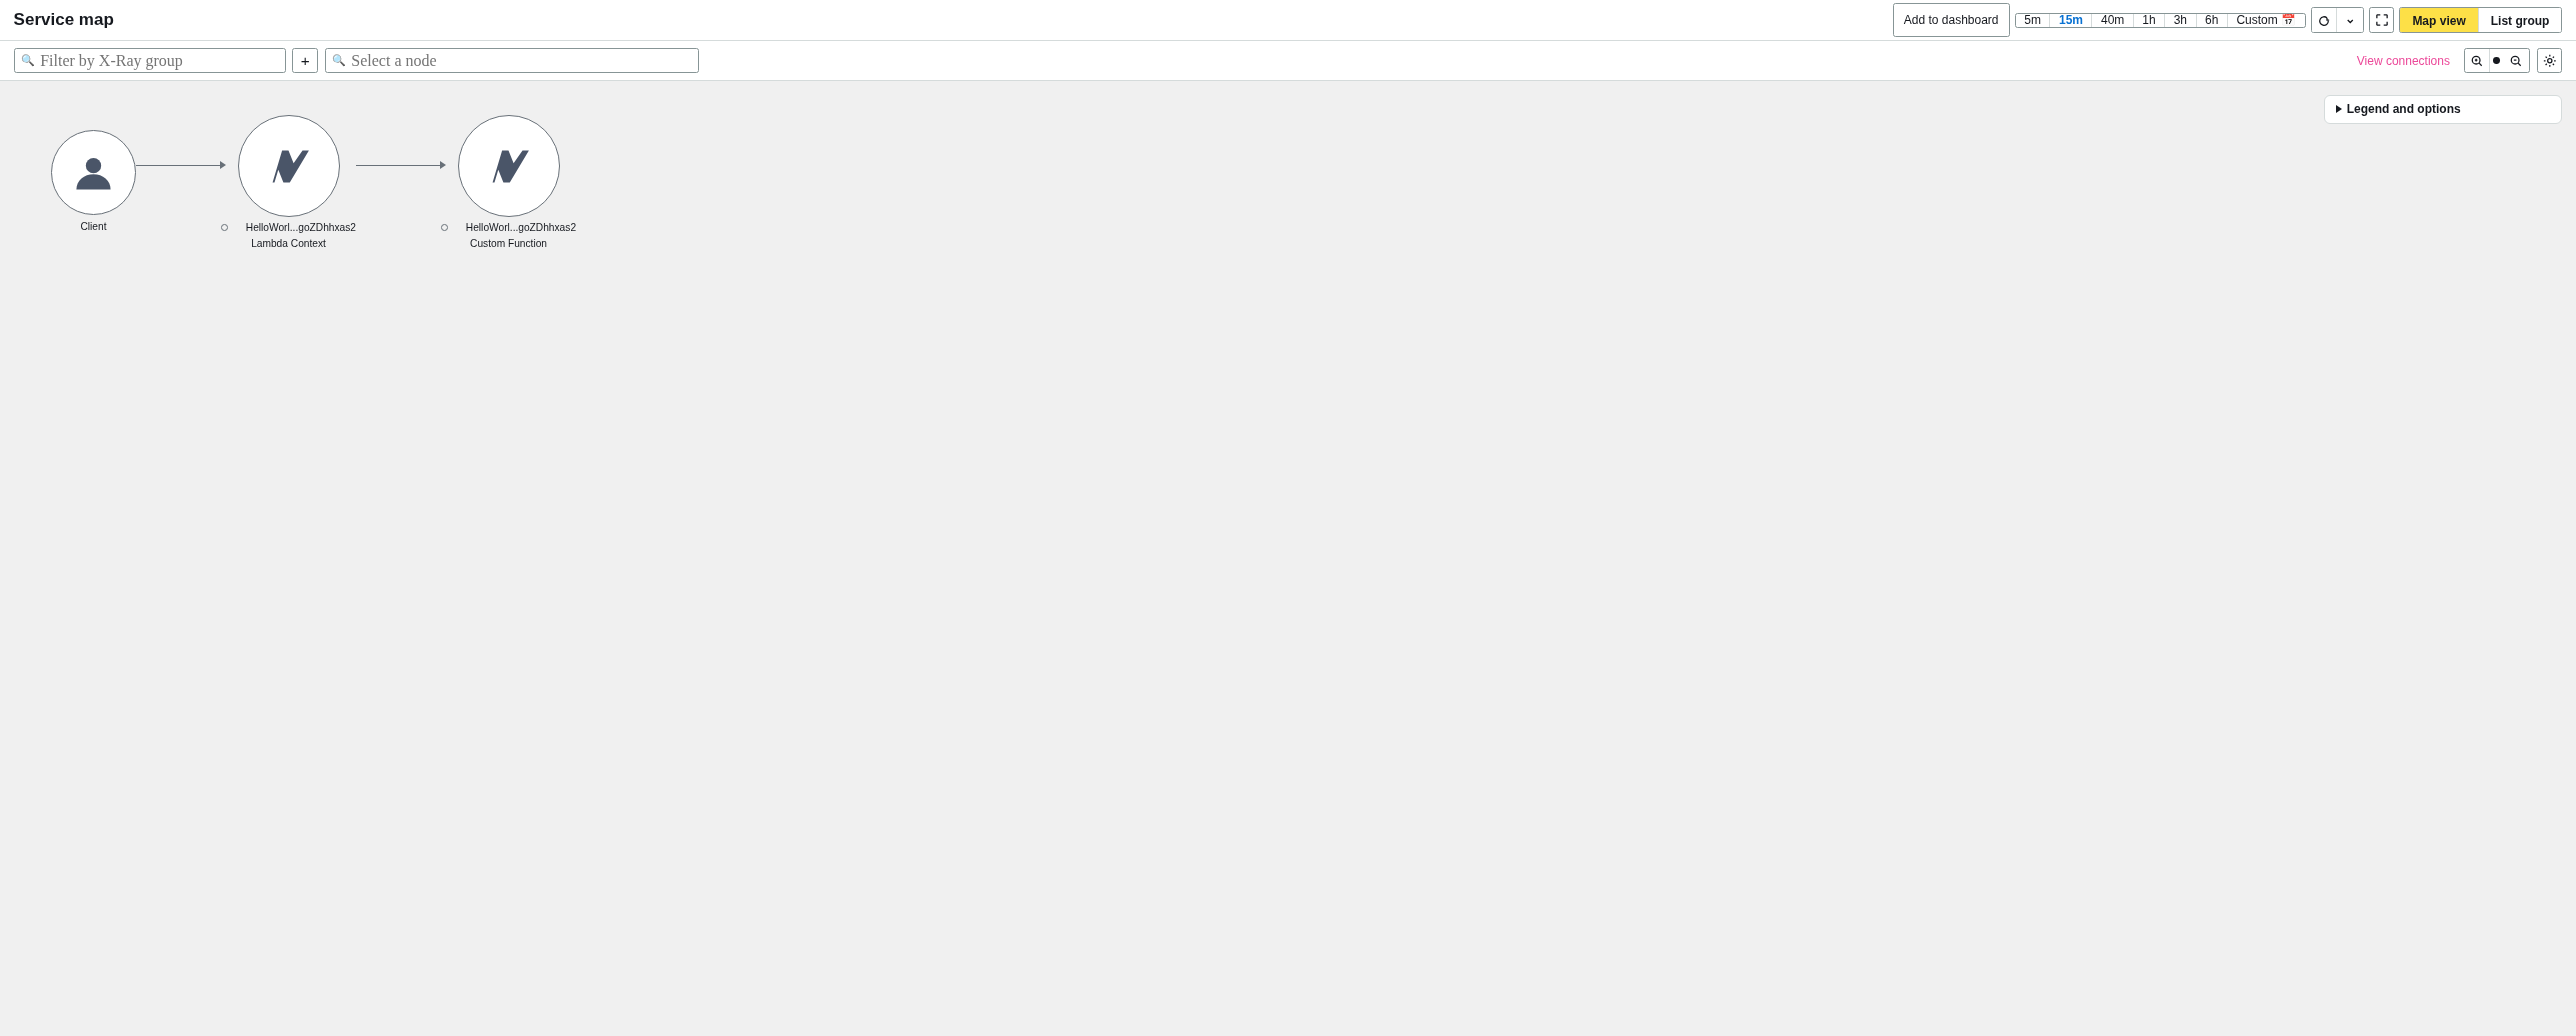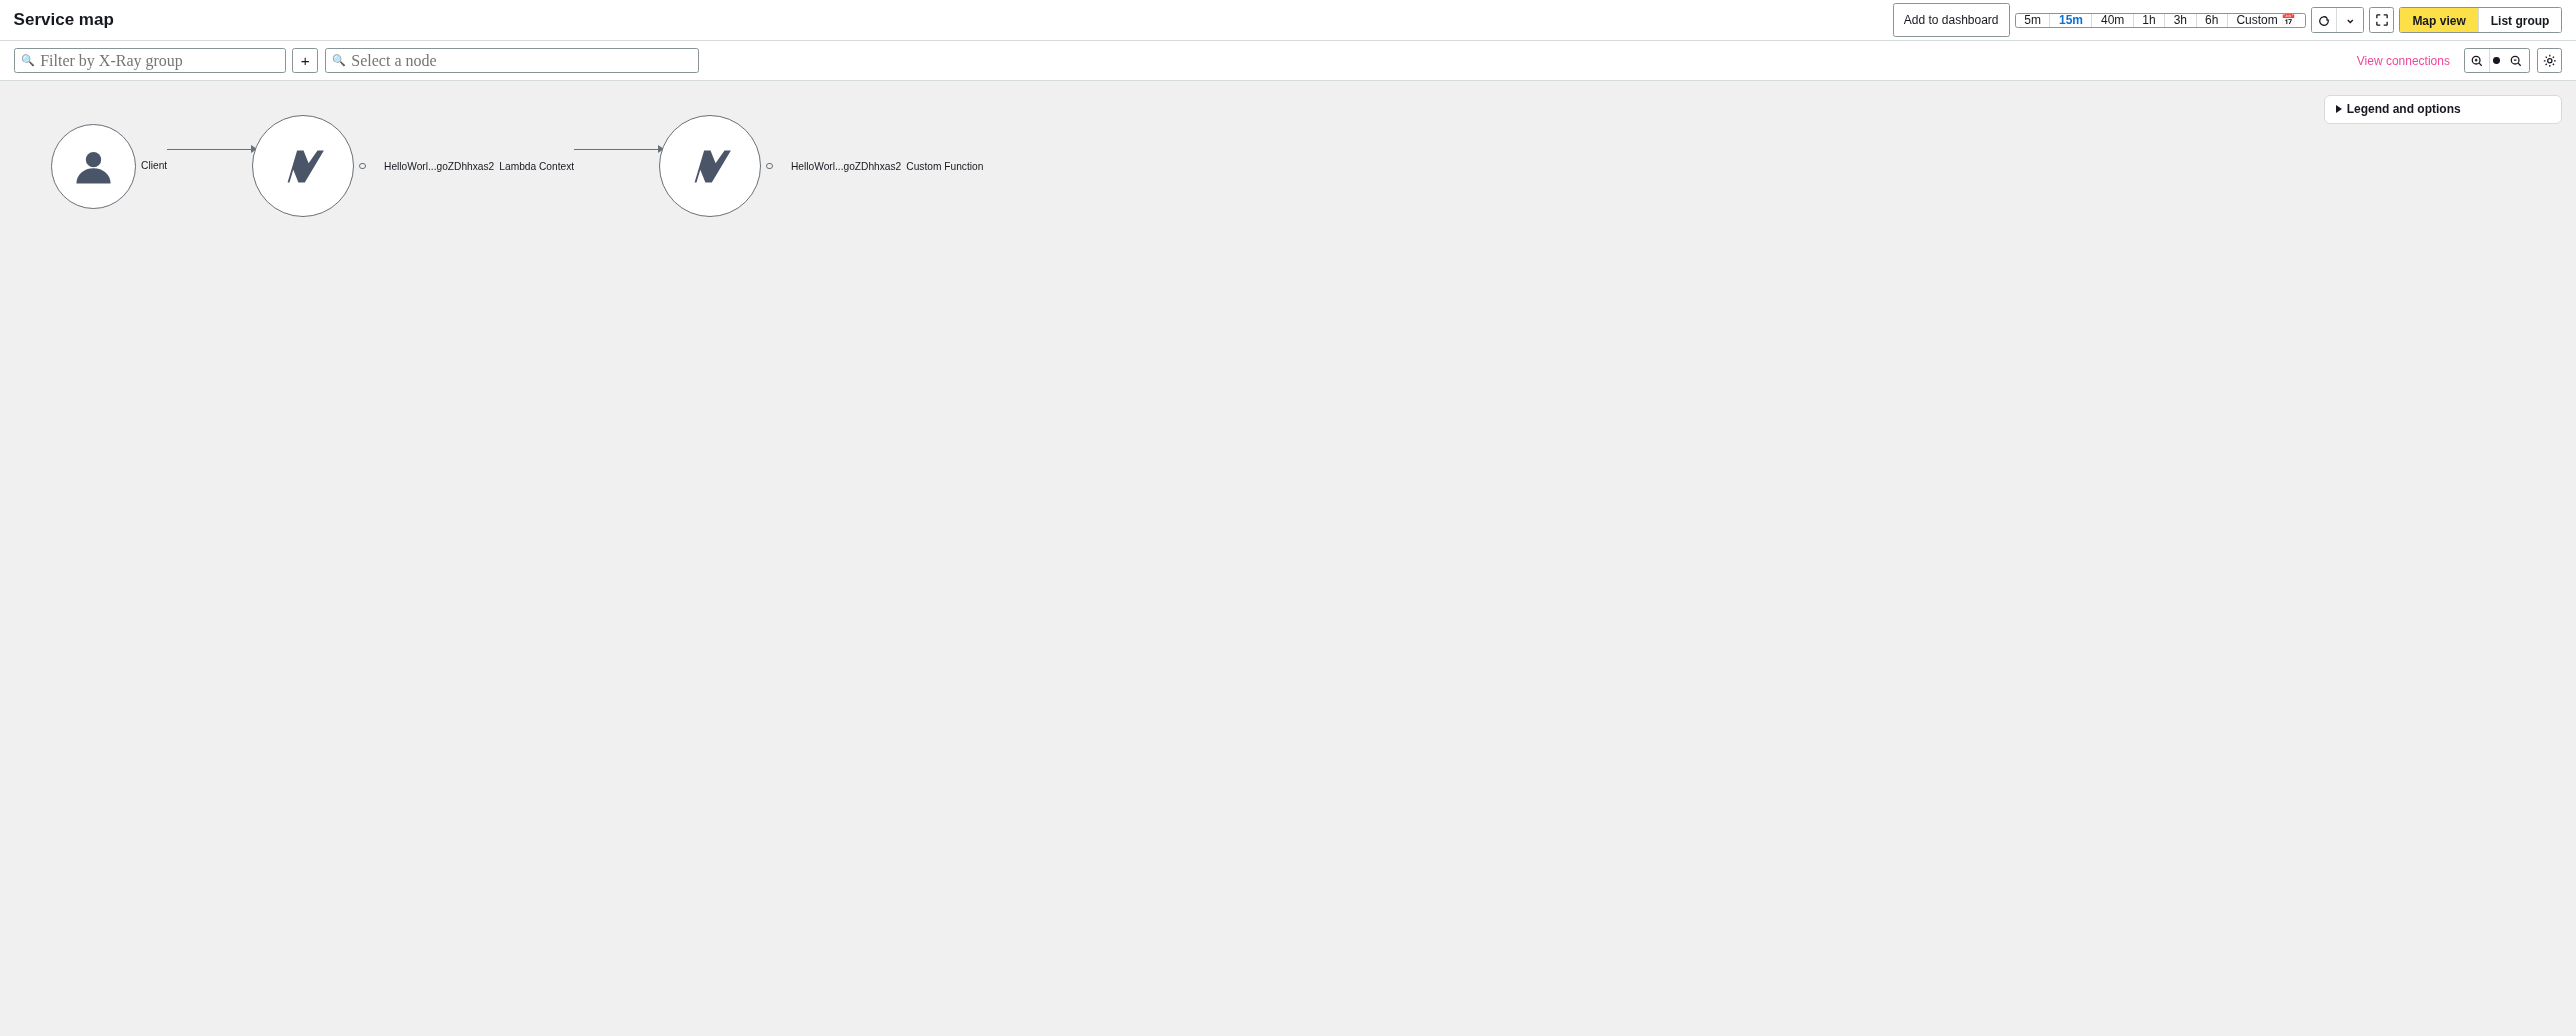--- a/index.html
+++ b/index.html
@@ -255,21 +255,21 @@
     .nodes-area {
       position: absolute;
       top: 34px;
       left: 51px;
       display: flex;
       align-items: center;
       gap: 0;
     }
     .node-wrap {
       display: flex;
-      flex-direction: row;
+      flex-direction: column;
       align-items: center;
       gap: 5.1px;
     }
     .node-circle {
       width: 85px;
       height: 85px;
       border-radius: 50%;
       border: 1.7px solid #687078;
       background: #fff;
       display: flex;

